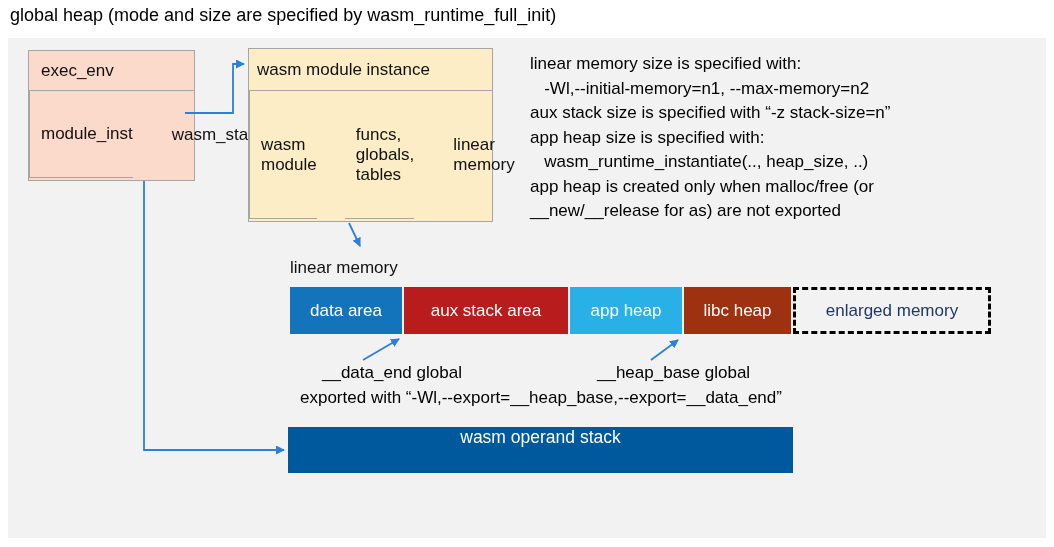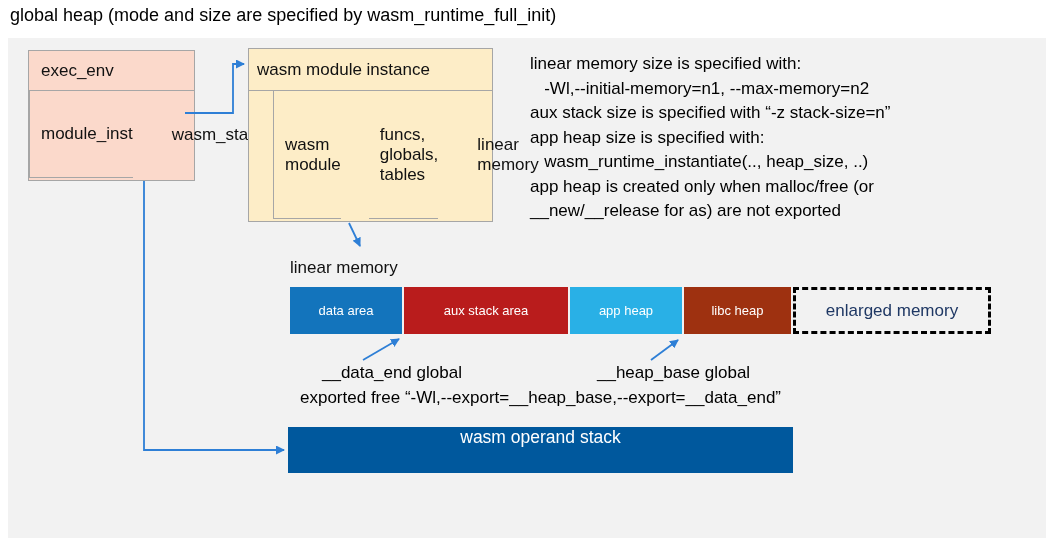--- a/index.html
+++ b/index.html
@@ -9,31 +9,31 @@
   .panel{position:absolute;left:8px;top:38px;width:1038px;height:500px;background:var(--panel-bg,#f2f2f2);}
 
   .box{position:absolute;border:1.5px solid var(--box-border,#a6a6a6);box-sizing:border-box;font-size:17px;}
   .exec{left:28px;top:50px;width:167px;height:131px;background:var(--exec-fill,#fbd9cb);}
   .mod{left:248px;top:48px;width:245px;height:174px;background:var(--mod-fill,#fdedc7);}
   .box-header{display:flex;align-items:center;padding-left:12px;border-bottom:1.5px solid var(--box-border,#a6a6a6);}
   .exec .box-header{height:39px;}
   .mod .box-header{height:41px;padding-left:8px;}
   .box-body{display:flex;}
   .exec .box-body{height:87px;}
-  .mod .box-body{height:128px;padding-left:24px;}
+  .mod .box-body{height:128px;}
   .strip{width:23px;border-right:1.5px solid var(--box-border,#a6a6a6);}
   .rows{flex:1;display:flex;flex-direction:row;gap:28px;}
   .row{flex:1;display:flex;align-items:center;padding-left:11px;border-bottom:1.5px solid var(--box-border,#a6a6a6);}
   .row:last-child{border-bottom:none;}
 
   .notes{position:absolute;left:530px;top:52px;font-size:17px;line-height:24.5px;white-space:pre;color:#000;}
   .lm-label{position:absolute;left:290px;top:258px;font-size:17px;}
 
   .segrow{position:absolute;left:290px;top:287px;height:47px;display:flex;gap:2px;}
-  .seg{height:100%;display:flex;align-items:center;justify-content:center;color:#fff;font-size:13px;box-sizing:border-box;}
+  .seg{height:100%;display:flex;align-items:center;justify-content:center;color:#fff;font-size:17px;box-sizing:border-box;}
   .enlarged{height:100%;box-sizing:border-box;border:3px dashed #000;display:flex;align-items:center;justify-content:center;font-size:17px;}
 
   .annot{position:absolute;font-size:17px;color:#000;}
   #data-end{left:322px;top:363px;}
   #heap-base{left:597px;top:363px;}
   #export-line{left:300px;top:388px;}
 
   .operand{position:absolute;left:288px;top:427px;width:505px;height:46px;background:var(--operand-fill,#00589d);
            color:#fff;display:flex;align-items:flex-start;justify-content:center;font-size:17.5px;}
 
@@ -79,21 +79,21 @@
   <div class="segrow" id="segrow">
       <div class="seg" style="background: rgb(19, 116, 188); width: 112px;">data area</div>
       <div class="seg" style="background: #b91c1c; width: 164px;">aux stack area</div>
       <div class="seg" style="background: rgb(41, 176, 230); width: 112px;">app heap</div>
       <div class="seg" style="background: rgb(158, 49, 16); width: 107px;">libc heap</div>
       <div class="enlarged" style="width: 198px; color: rgb(31, 56, 100);">enlarged memory</div>
     </div>
 
   <div class="annot" id="data-end">__data_end global</div>
   <div class="annot" id="heap-base">__heap_base global</div>
-  <div class="annot" id="export-line">exported free “-Wl,--export=__heap_base,--export=__data_end”</div>
+  <div class="annot" id="export-line">exported with “-Wl,--export=__heap_base,--export=__data_end”</div>
 
   <div class="operand">
     <span>wasm operand stack</span>
   </div>
 
 
   <svg class="arrows" viewBox="0 0 1054 547">
     <defs>
       <marker id="ah" markerWidth="9" markerHeight="9" refX="8" refY="4.5" orient="auto" markerUnits="userSpaceOnUse">
         <path id="ah-path" d="M0,0 L9,4.5 L0,9 Z" fill="#2e7fd6"></path>

